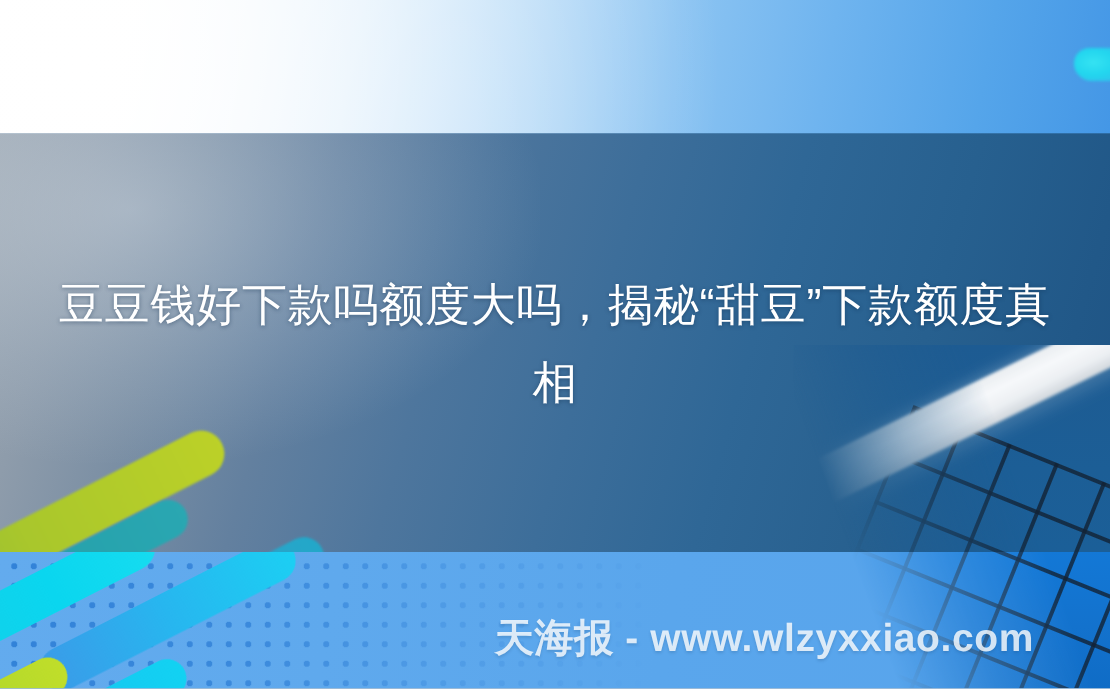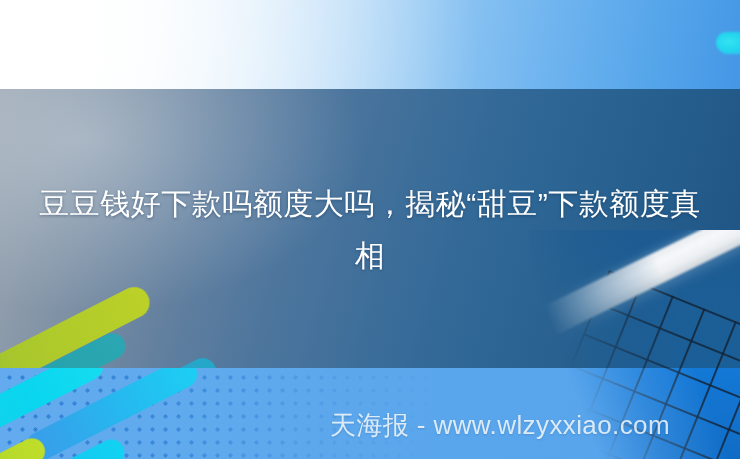--- a/index.html
+++ b/index.html
@@ -228,20 +228,21 @@
   .watermark {
     position: absolute;
     left: 330px;
     top: 408px;
     font-size: 26px;
     line-height: 34px;
     color: rgba(255,255,255,0.80);
     letter-spacing: 0.4px;
     white-space: nowrap;
     text-shadow: 0 1px 2px rgba(20,60,100,0.18);
+    font-weight: bold;
   }
 </style>
 </head>
 <body>
 
 <div class="poster">
 
   <div class="top-band">
     <div class="top-blob"></div>
   </div>

